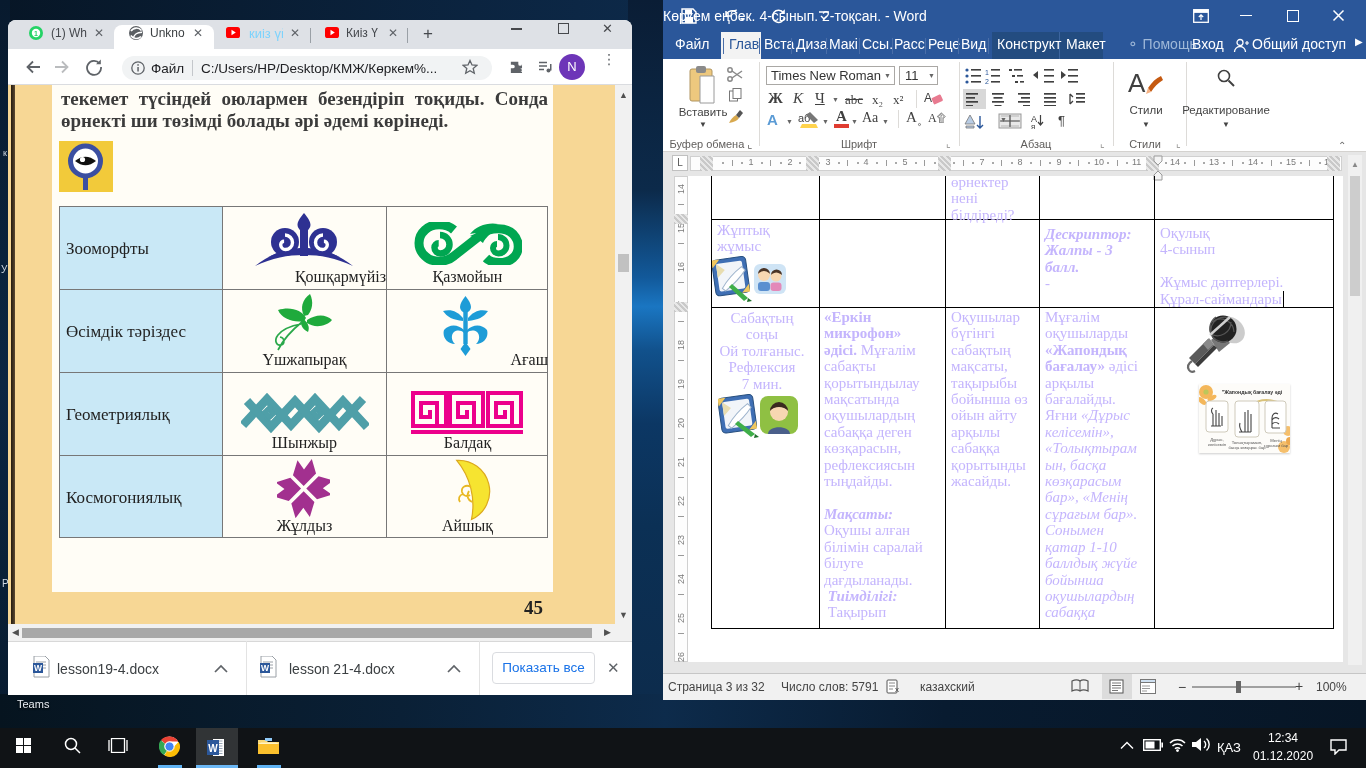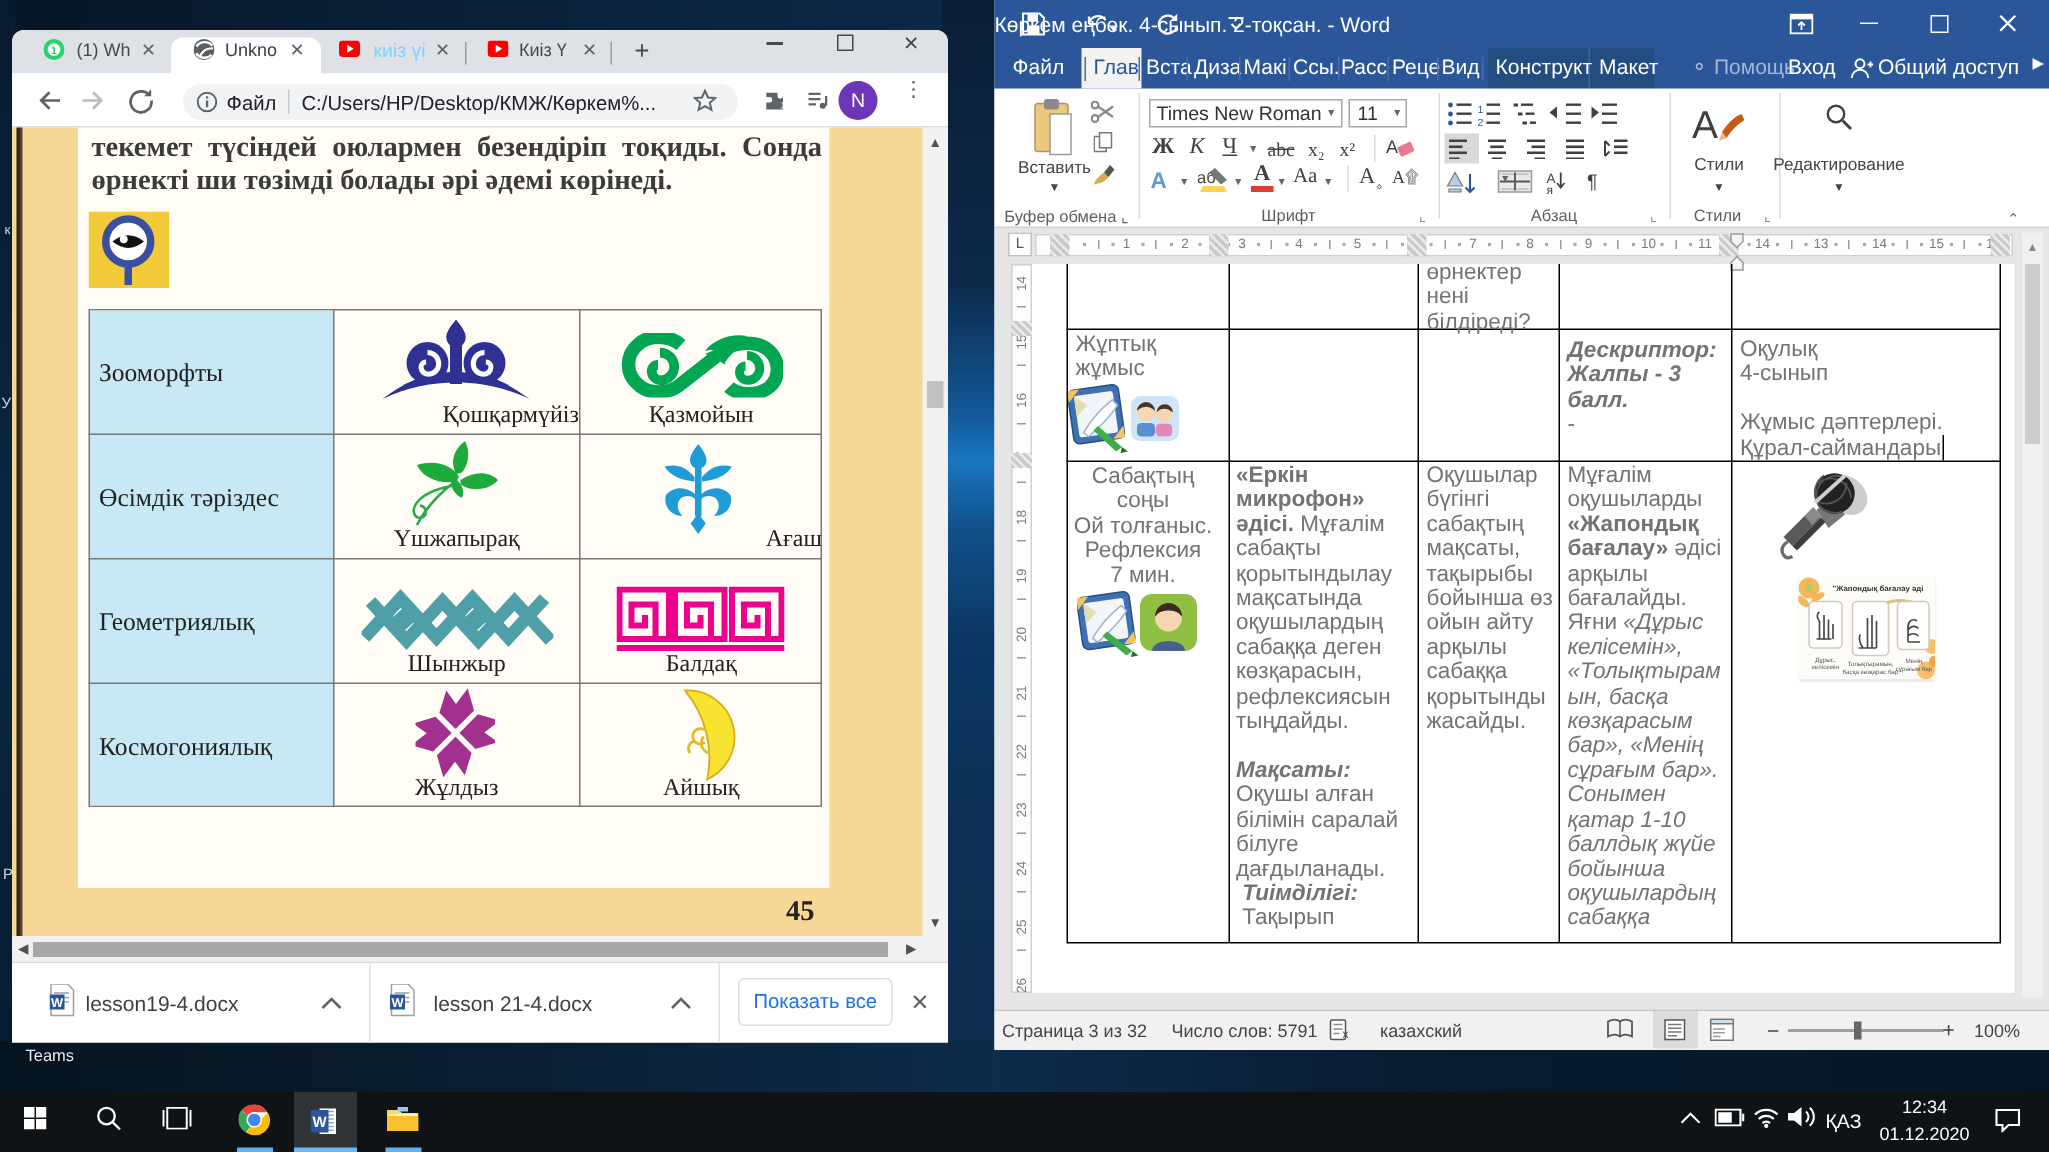--- a/index.html
+++ b/index.html
@@ -617,21 +617,21 @@
 
 <div class="abs" style="left:711px;top:176px;width:1px;height:452px;background:#000;"></div>
 <div class="abs" style="left:819px;top:176px;width:1px;height:452px;background:#000;"></div>
 <div class="abs" style="left:945px;top:176px;width:1px;height:452px;background:#000;"></div>
 <div class="abs" style="left:1039px;top:176px;width:1px;height:452px;background:#000;"></div>
 <div class="abs" style="left:1154px;top:176px;width:1px;height:452px;background:#000;"></div>
 <div class="abs" style="left:1333px;top:176px;width:1px;height:452px;background:#000;"></div>
 <div class="abs" style="left:711px;top:219px;width:623px;height:1px;background:#000;"></div>
 <div class="abs" style="left:711px;top:307px;width:623px;height:1px;background:#000;"></div>
 <div class="abs" style="left:711px;top:628px;width:623px;height:1px;background:#000;"></div>
-<style>.wt{font-family:Liberation Sans, sans-serif;font-size:15px;line-height:16.4px;color:#737373;}</style>
+<style>.wt{font-family:Liberation Serif, serif;font-size:15px;line-height:16.4px;color:#c4b5fd;}</style>
 <div class="abs wt" style="left:951px;top:174px;width:84px;">өрнектер<br>нені<br>білдіреді?</div>
 <div class="abs wt" style="left:717px;top:222px;width:96px;">Жұптық<br>жұмыс</div>
 <div class="abs wt" style="left:1045px;top:226px;width:104px;font-weight:bold;font-style:italic;">Дескриптор:<br>Жалпы - 3<br>балл.<br><span style="font-weight:normal;font-style:normal;">-</span></div>
 <div class="abs wt" style="left:1160px;top:225px;width:170px;">Оқулық<br>4-сынып<br><br>Жұмыс дәптерлері.<br>Құрал-саймандары<span style="border-right:1px solid #000;margin-left:1px;"></span></div>
 <div class="abs wt" style="left:712px;top:310px;width:100px;text-align:center;">Сабақтың<br>соңы<br>Ой толғаныс.<br>Рефлексия<br>7 мин.</div>
 <div class="abs wt" style="left:824px;top:309px;width:114px;"><b>«Еркін<br>микрофон»<br>әдісі.</b> Мұғалім<br>сабақты<br>қорытындылау<br>мақсатында<br>оқушылардың<br>сабаққа деген<br>көзқарасын,<br>рефлексиясын<br>тыңдайды.<br><br><b><i>Мақсаты:</i></b><br>Оқушы алған<br>білімін саралай<br>білуге<br>дағдыланады.<br>&nbsp;<b><i>Тиімділігі:</i></b><br>&nbsp;Тақырып</div>
 <div class="abs wt" style="left:951px;top:309px;width:86px;">Оқушылар<br>бүгінгі<br>сабақтың<br>мақсаты,<br>тақырыбы<br>бойынша өз<br>ойын айту<br>арқылы<br>сабаққа<br>қорытынды<br>жасайды.</div>
 <div class="abs wt" style="left:1045px;top:309px;width:106px;">Мұғалім<br>оқушыларды<br><b>«Жапондық<br>бағалау»</b> әдісі<br>арқылы<br>бағалайды.<br>Яғни <i>«Дұрыс<br>келісемін»,<br>«Толықтырам<br>ын, басқа<br>көзқарасым<br>бар», «Менің<br>сұрағым бар».<br>Сонымен<br>қатар 1-10<br>баллдық жүйе<br>бойынша<br>оқушылардың<br>сабаққа</i></div>
 
 <svg class="abs" style="left:712px;top:256px;" width="44" height="46" viewBox="0 0 44 46">

